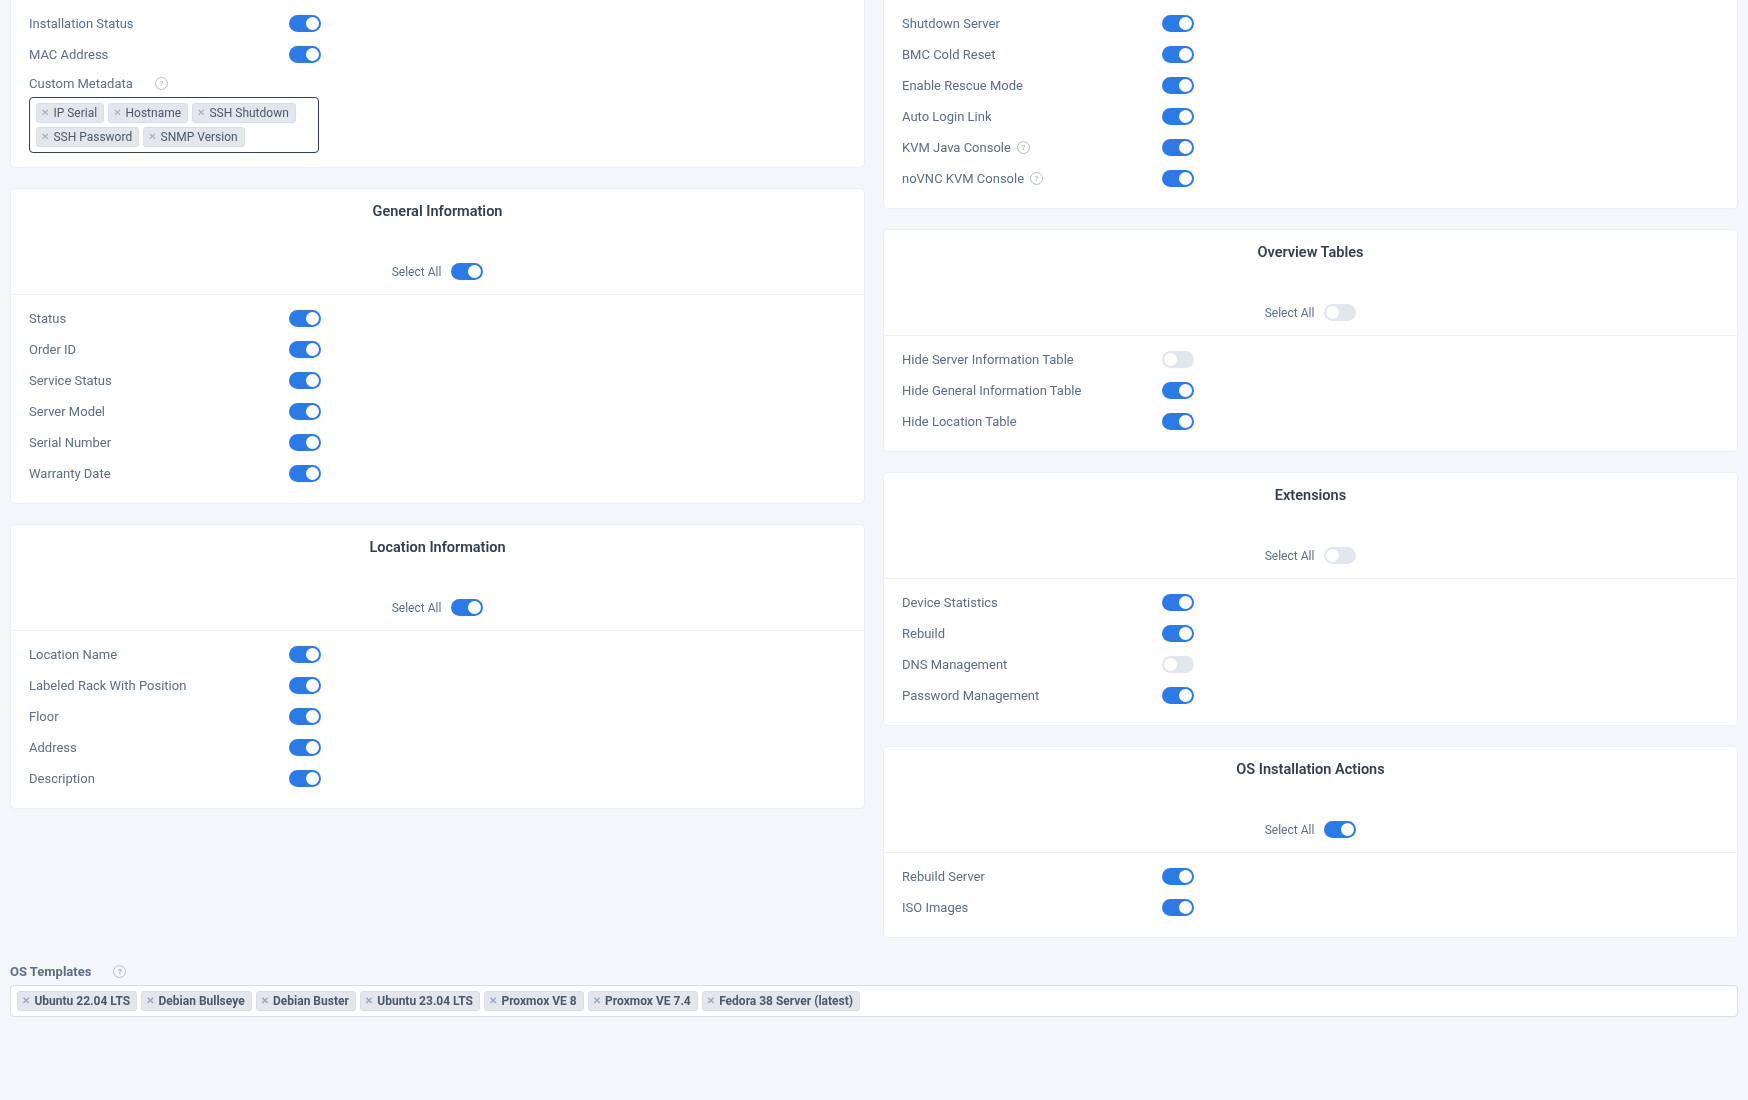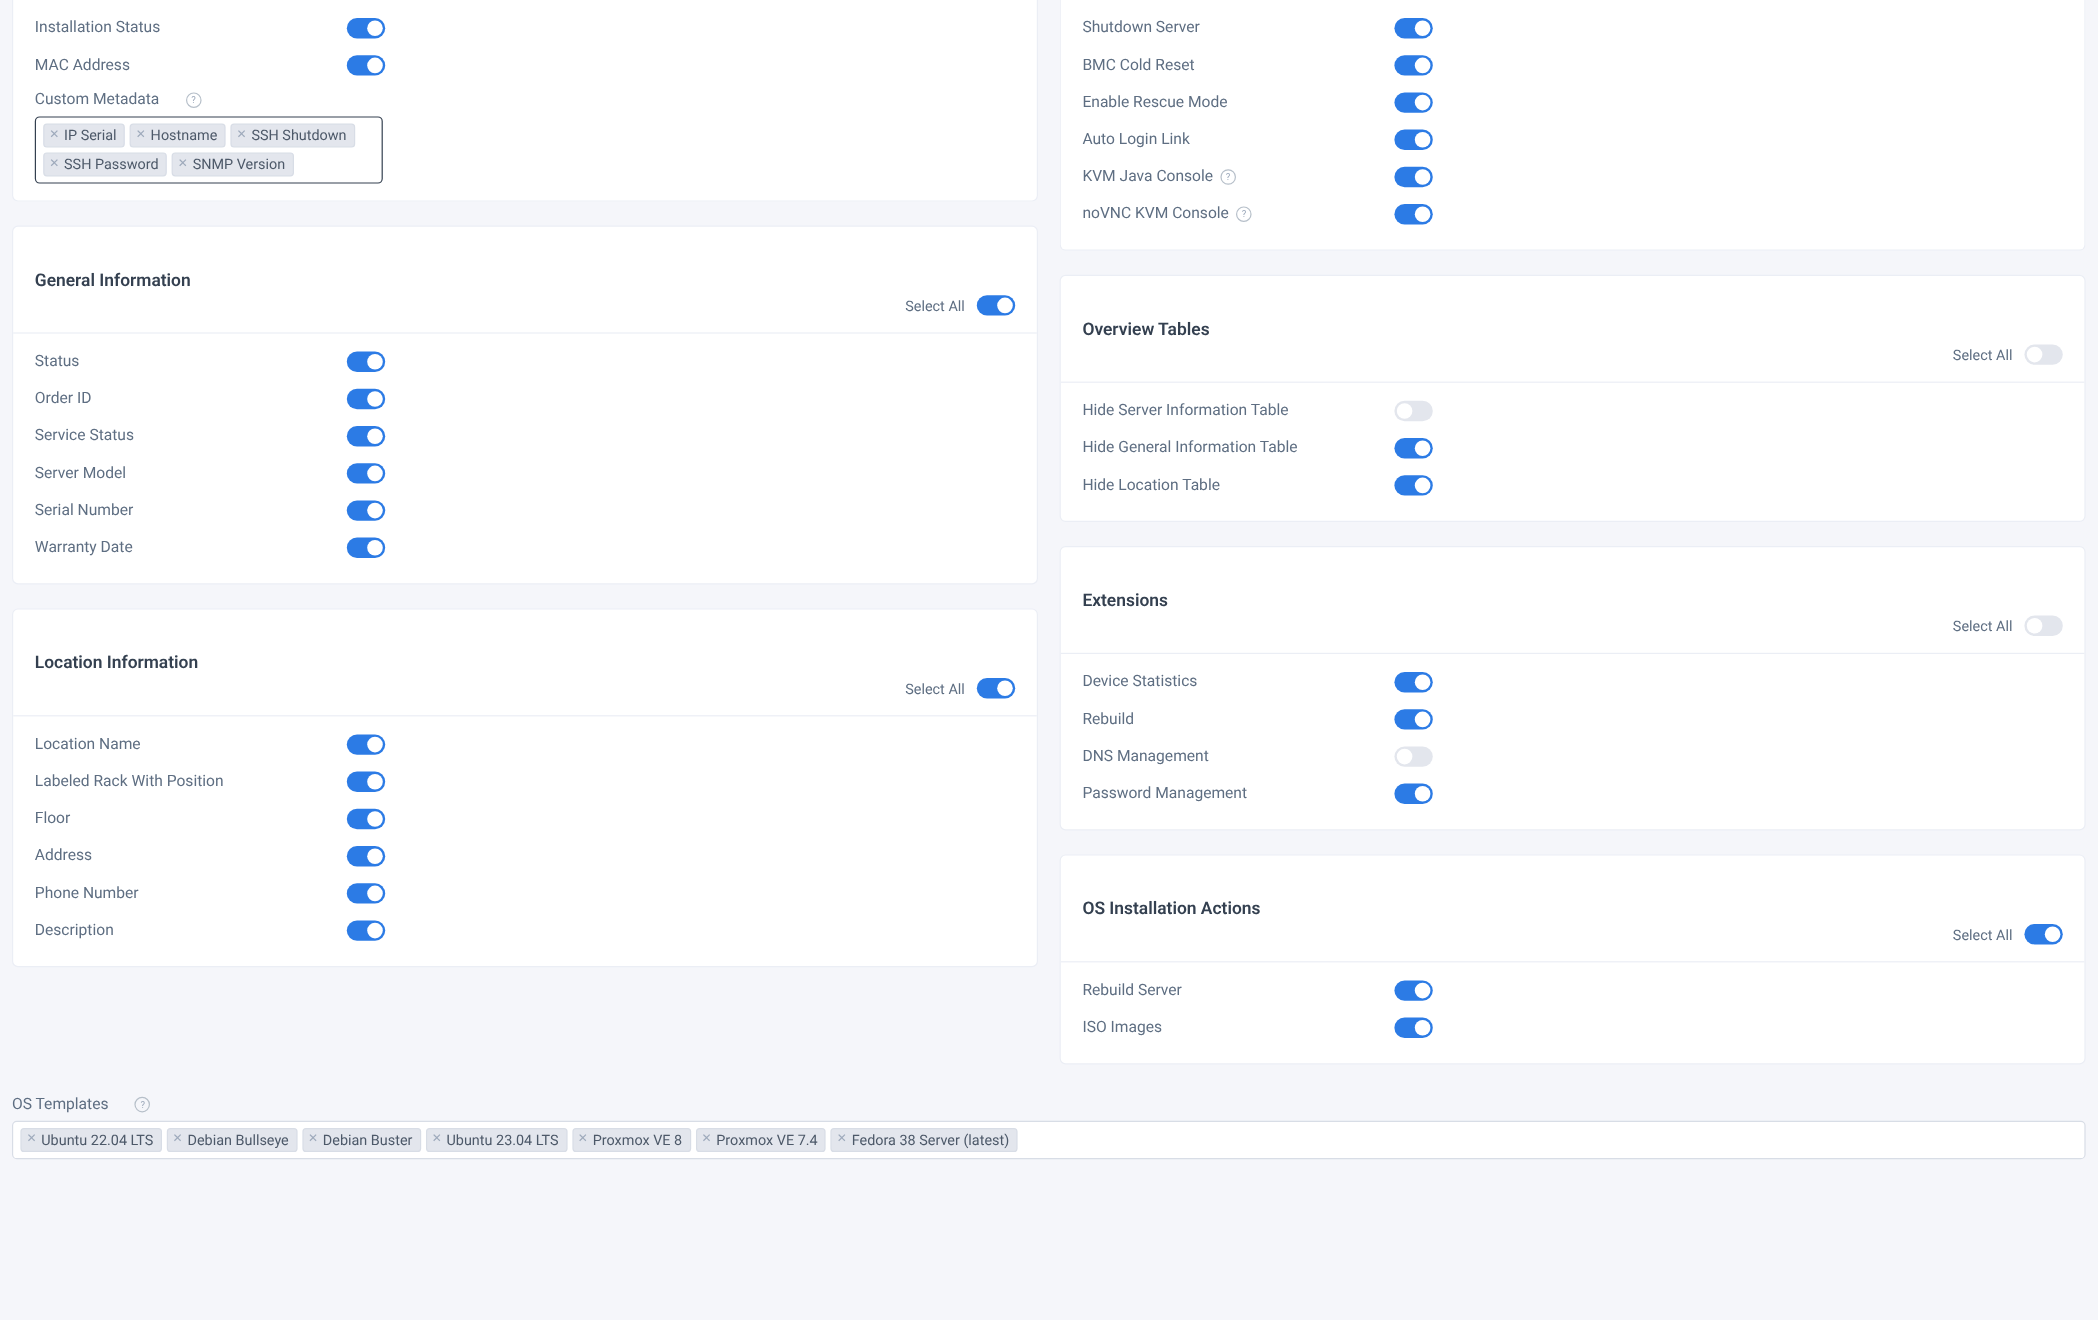--- a/index.html
+++ b/index.html
@@ -28,23 +28,24 @@
 }
 .card {
   background: #fff;
   border: 1px solid #ebeef5;
   border-radius: 5px;
   margin-bottom: 20px;
 }
 .card-header {
   display: flex;
   align-items: center;
-  justify-content: space-between;
+  justify-content: flex-start;
   padding: 14px 18px;
   border-bottom: 1px solid #ebeef5;
+  flex-direction: column;
 }
 .card-title {
   font-size: 14.5px;
   font-weight: 600;
   color: #344050;
 }
 .select-all {
   display: flex;
   align-items: center;
   gap: 10px;
@@ -153,20 +154,21 @@
 .field-label {
   color: #5e6e82;
   font-size: 13px;
   display: flex;
   align-items: center;
   gap: 22px;
   margin-top: 6px;
 }
 .os-section {
   margin-top: 4px;
+  font-weight: bold;
 }
 .os-tag-field {
   border: 1px solid #d8dde6;
   border-radius: 4px;
   padding: 5px 6px;
   margin-top: 6px;
   display: flex;
   flex-wrap: wrap;
   gap: 4px;
   width: 100%;
@@ -300,26 +302,20 @@
               <span class="toggle on"></span>
             </div>
             <div class="row">
               <div class="row-label">
                 <span>Address</span>
               </div>
               <span class="toggle on"></span>
             </div>
             <div class="row">
               <div class="row-label">
-                <span>Phone Number</span>
-              </div>
-              <span class="toggle on"></span>
-            </div>
-            <div class="row">
-              <div class="row-label">
                 <span>Description</span>
               </div>
               <span class="toggle on"></span>
             </div>
           </div>
       </div>
     </div>
 
     <div class="col">
 

